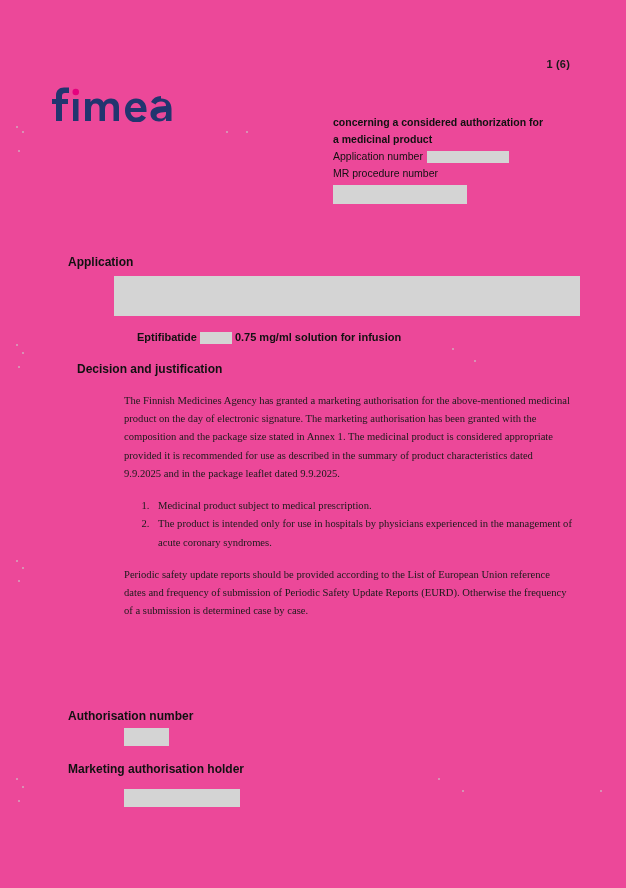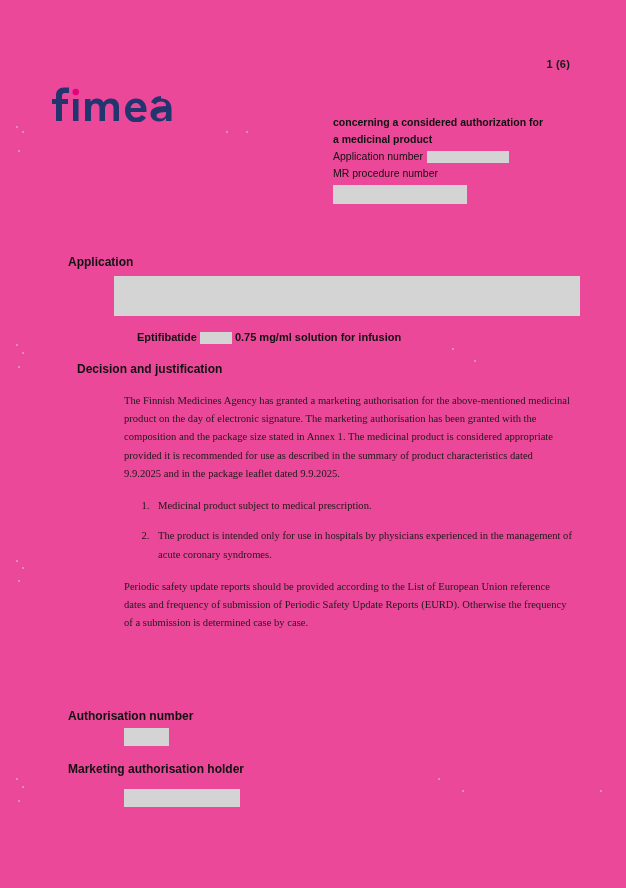--- a/index.html
+++ b/index.html
@@ -127,21 +127,20 @@
   }
 
   .para { margin: 0 0 14px 0; }
 
   ol.conditions {
     margin: 0 0 14px 0;
     padding-left: 28px;
     list-style: decimal;
   }
   ol.conditions li {
-    margin-bottom: 12px;
     padding-left: 6px;
   }
   ol.conditions li:last-child { margin-bottom: 0; }
 
   
   .redact-auth {
     position: absolute;
     left: 124px;
     top: 728px;
     width: 45px;

